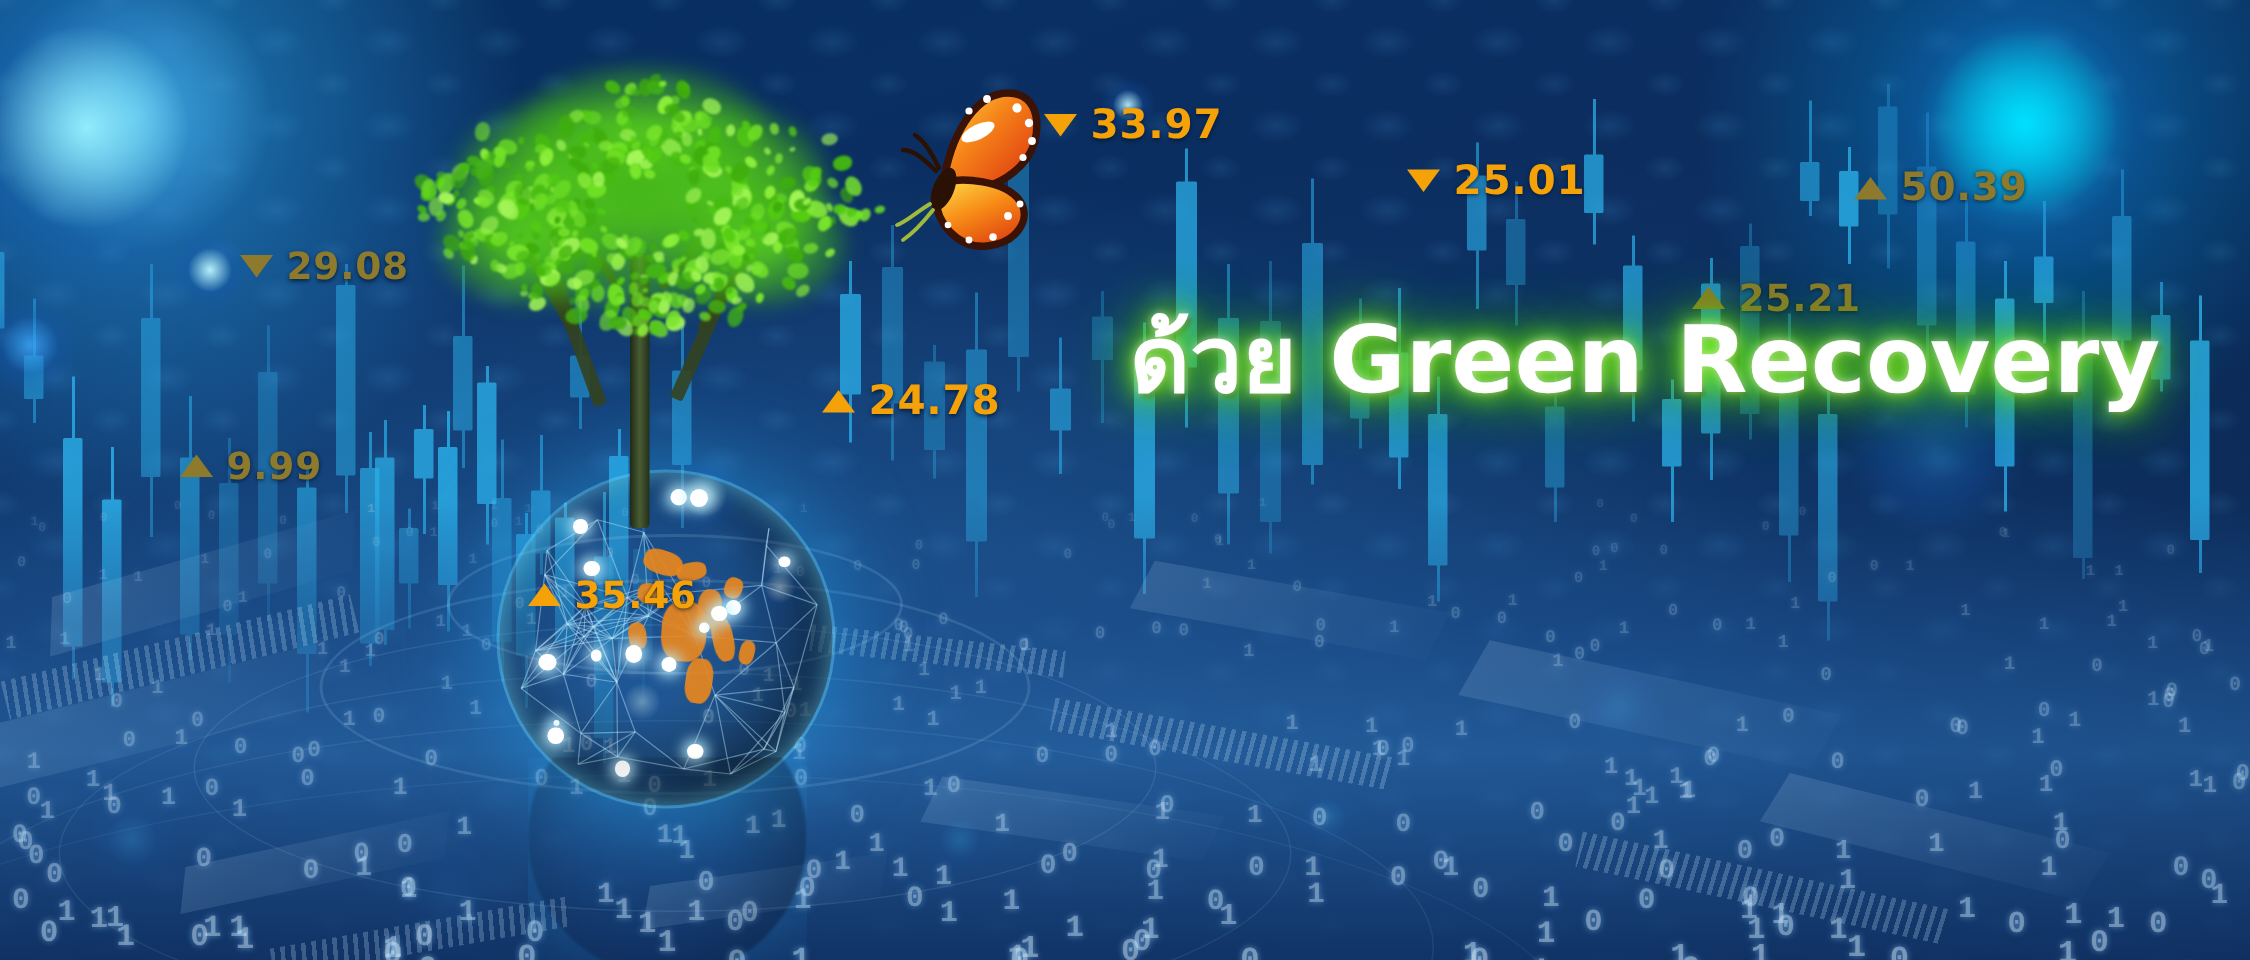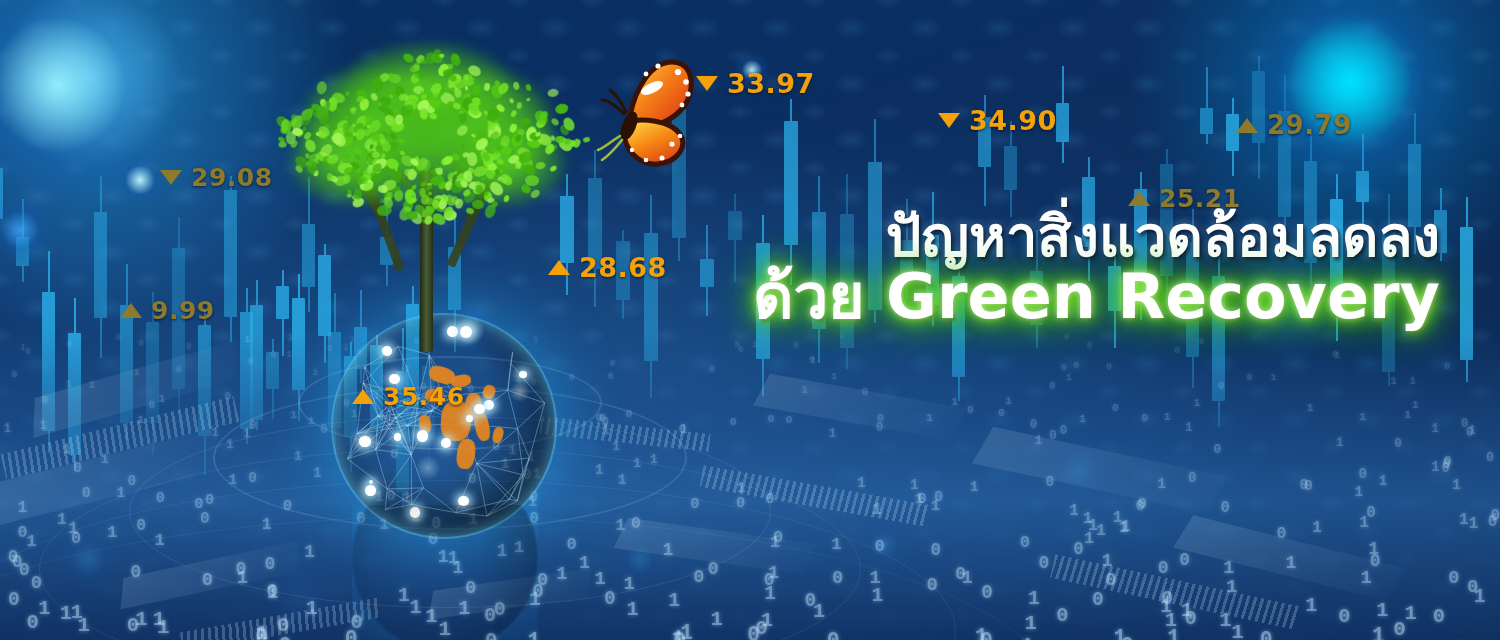--- a/index.html
+++ b/index.html
@@ -1405,38 +1405,37 @@
       <div class="tick" style="left: 120px; top: 296px; color: rgb(141, 122, 44);">
         <div class="tri up"></div>
         <span class="tnum" style="font-size: 25px; color: rgb(141, 122, 44); text-shadow: rgba(0, 20, 45, 0.8) 0px 1px 3px;">9.99</span>
       </div>
       <div class="tick" style="left: 696px; top: 68px; color: rgb(245, 162, 9);">
         <div class="tri down"></div>
         <span class="tnum" style="font-size: 27px; color: rgb(245, 162, 9); text-shadow: rgba(0, 20, 45, 0.8) 0px 1px 3px;">33.97</span>
       </div>
       <div class="tick" style="left: 548px; top: 252px; color: rgb(245, 162, 9);">
         <div class="tri up"></div>
-        <span class="tnum" style="font-size: 27px; color: rgb(245, 162, 9); text-shadow: rgba(0, 20, 45, 0.8) 0px 1px 3px;">28.68</span>
+        <span class="tnum" style="font-size: 27px; color: rgb(245, 162, 9); text-shadow: rgba(0, 20, 45, 0.8) 0px 1px 3px;">24.78</span>
       </div>
       <div class="tick" style="left: 938px; top: 105px; color: rgb(245, 162, 9);">
         <div class="tri down"></div>
-        <span class="tnum" style="font-size: 27px; color: rgb(245, 162, 9); text-shadow: rgba(0, 20, 45, 0.8) 0px 1px 3px;">34.90</span>
+        <span class="tnum" style="font-size: 27px; color: rgb(245, 162, 9); text-shadow: rgba(0, 20, 45, 0.8) 0px 1px 3px;">25.01</span>
       </div>
       <div class="tick" style="left: 1236px; top: 110px; color: rgb(141, 122, 44);">
         <div class="tri up"></div>
-        <span class="tnum" style="font-size: 26px; color: rgb(141, 122, 44); text-shadow: rgba(0, 20, 45, 0.8) 0px 1px 3px;">29.79</span>
+        <span class="tnum" style="font-size: 26px; color: rgb(141, 122, 44); text-shadow: rgba(0, 20, 45, 0.8) 0px 1px 3px;">50.39</span>
       </div>
       <div class="tick" style="left: 1128px; top: 184px; color: rgb(141, 122, 44);">
         <div class="tri up"></div>
         <span class="tnum" style="font-size: 25px; color: rgb(141, 122, 44); text-shadow: rgba(0, 20, 45, 0.8) 0px 1px 3px;">25.21</span>
       </div>
       <div class="tick" style="left: 352px; top: 382px; color: rgb(245, 162, 9);">
         <div class="tri up"></div>
         <span class="tnum" style="font-size: 25px; color: rgb(245, 162, 9); text-shadow: rgba(0, 20, 45, 0.8) 0px 1px 3px;">35.46</span>
       </div>
     </div>
 
   <div class="headline">
-    <p class="hl l2 plain">ปัญหาสิ่งแวดล้อมลดลง</p>
     <p class="hl l3 glow">ด้วย Green Recovery</p>
   </div>
 
 </div>
 
 </body></html>

